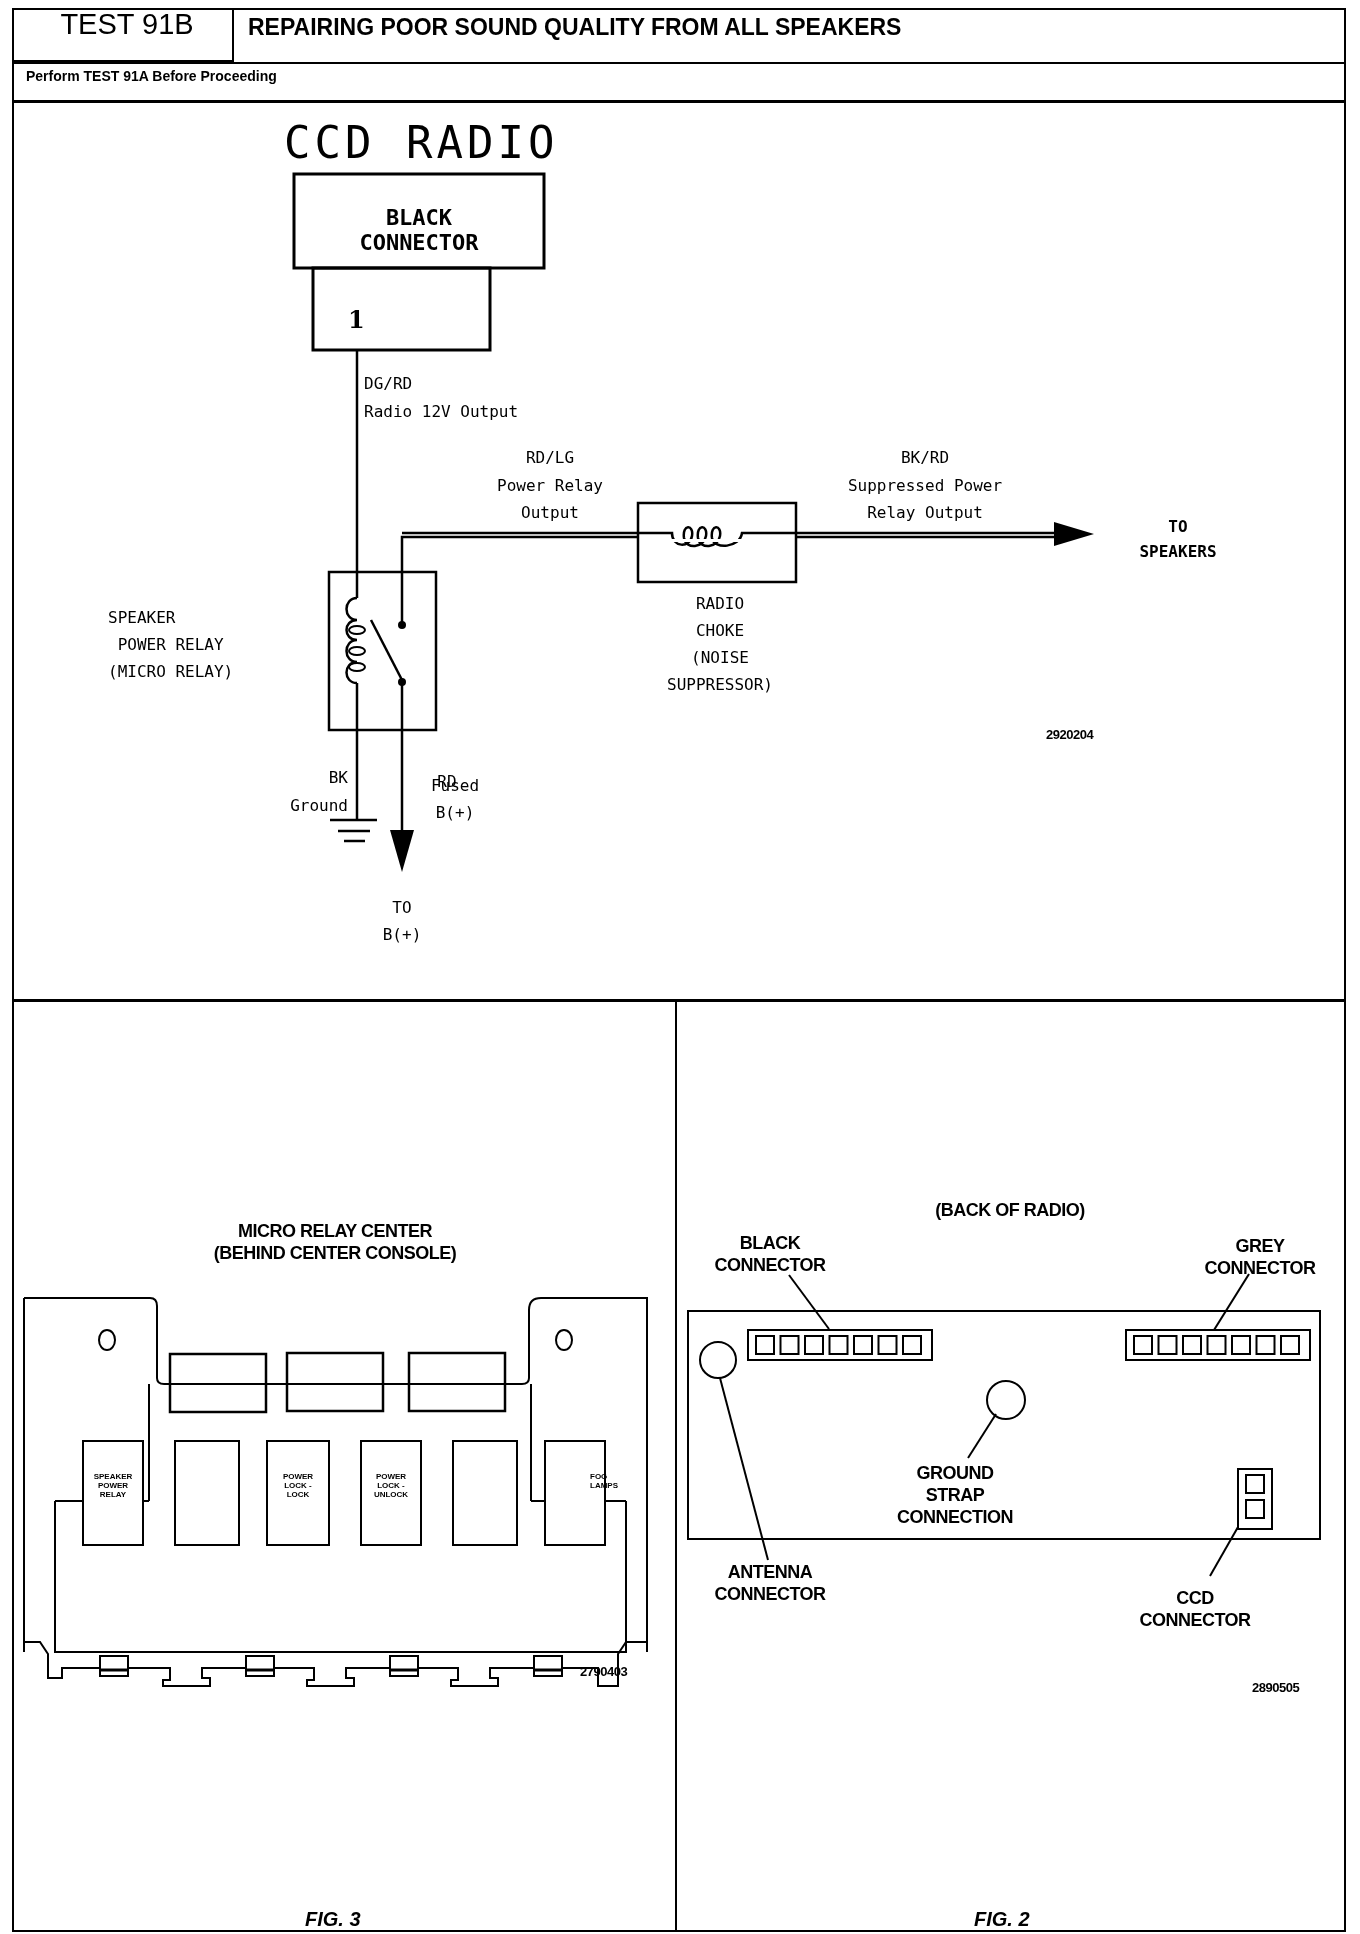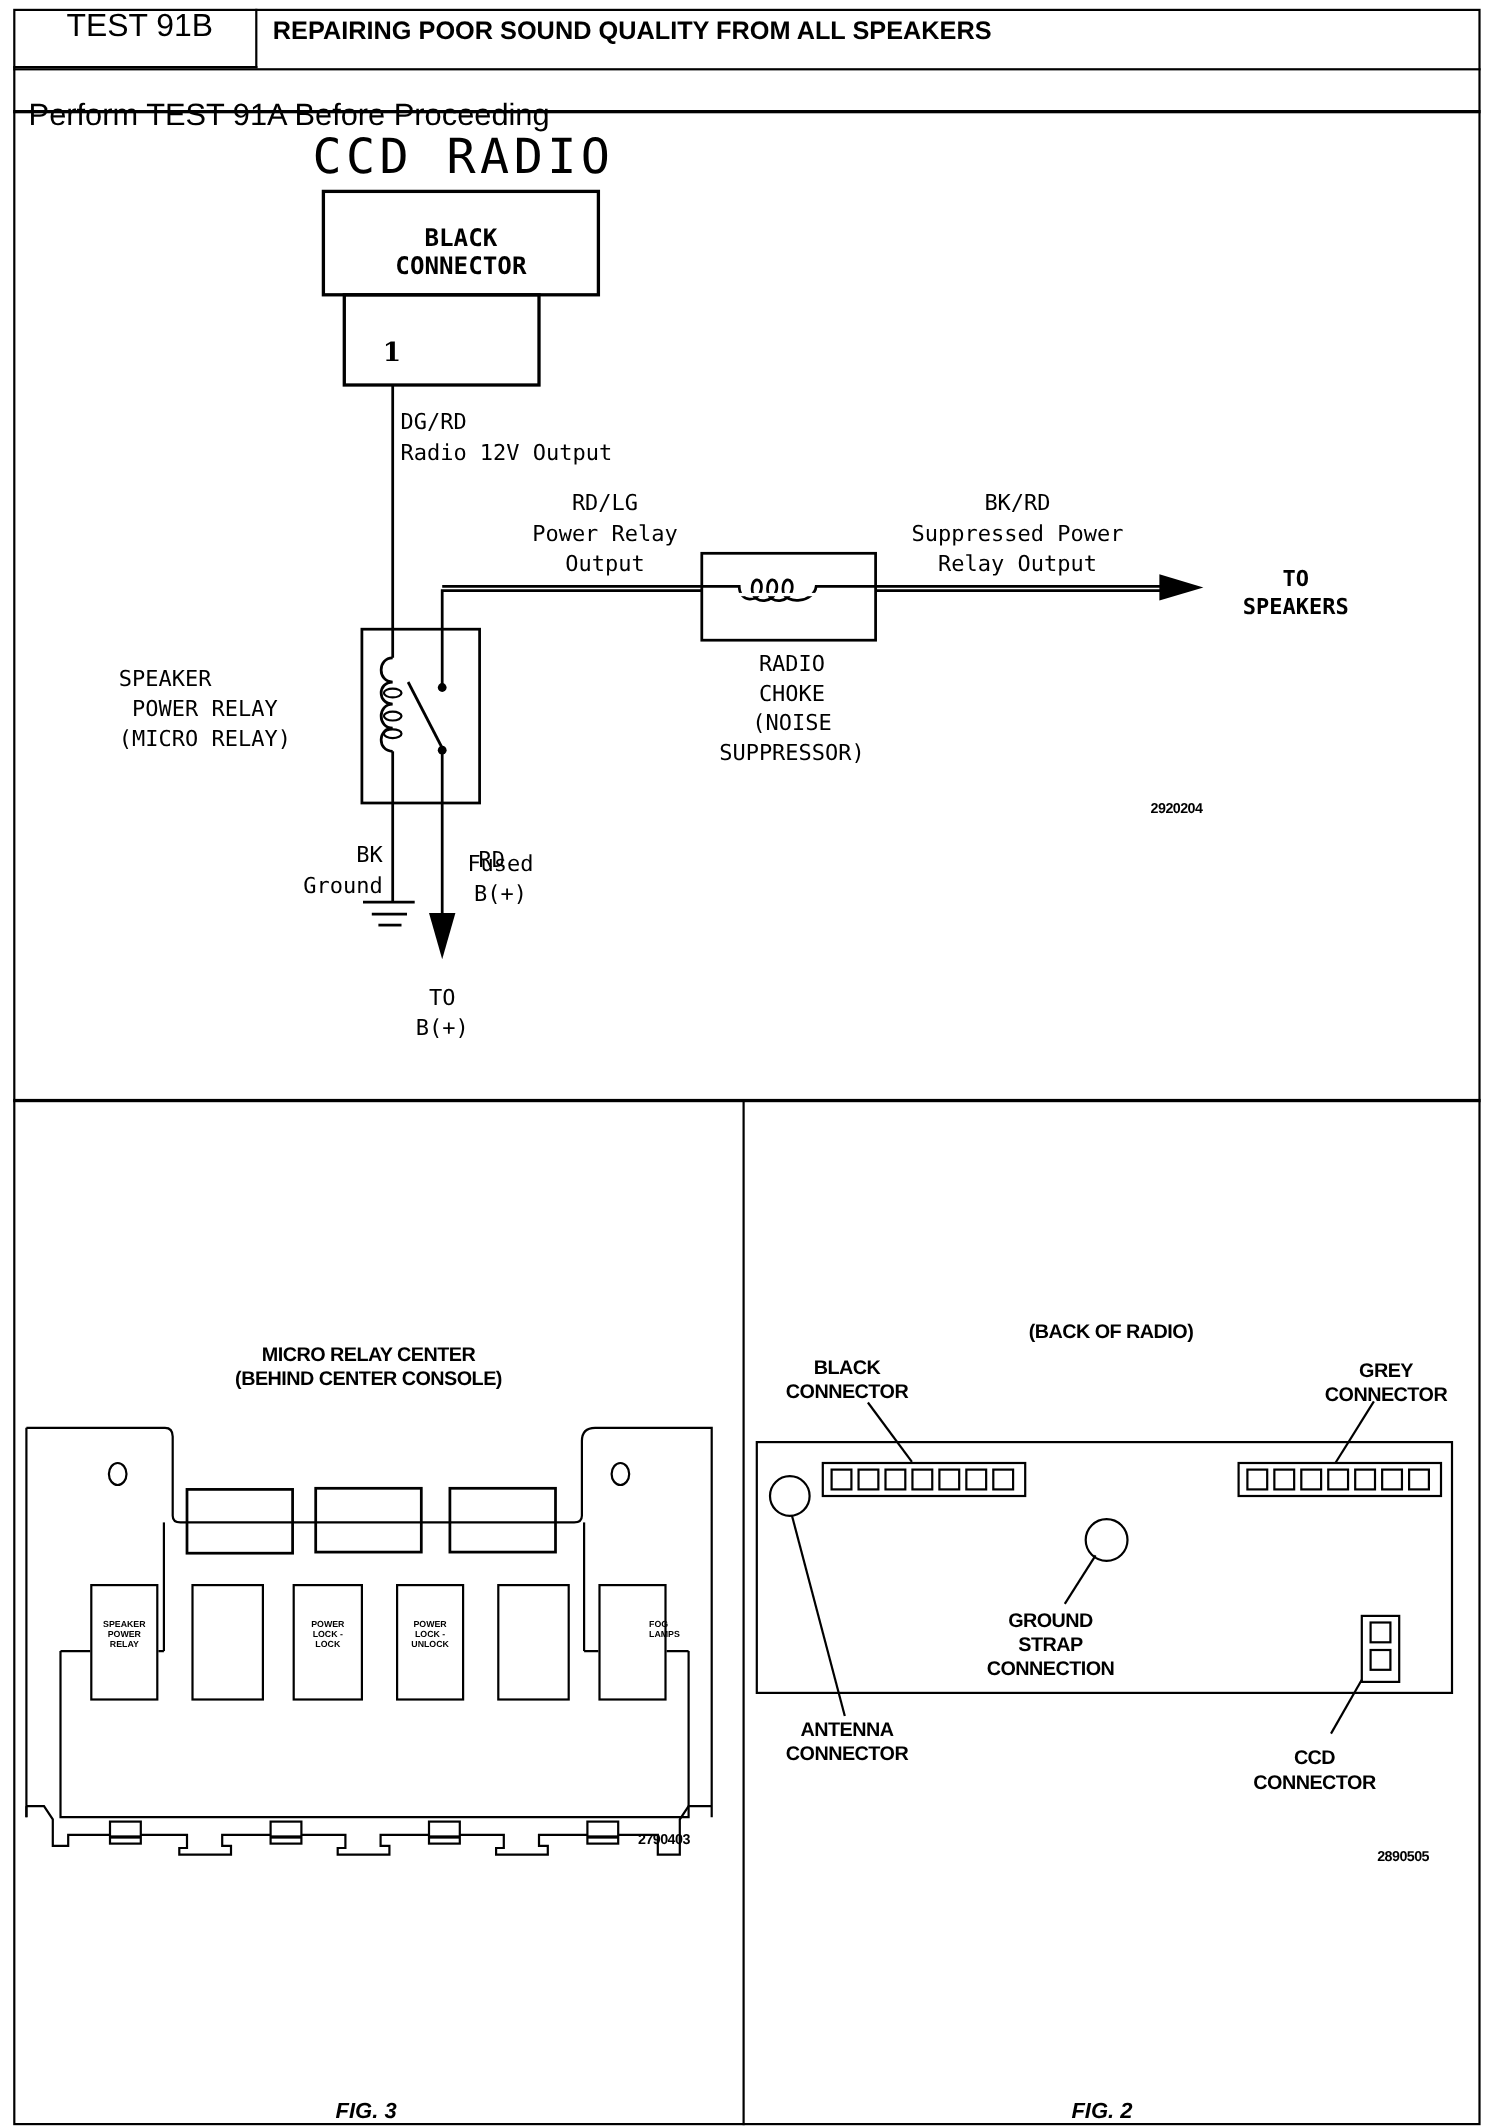--- a/index.html
+++ b/index.html
@@ -2,25 +2,25 @@
 <html><head>
 <meta charset="utf-8">
 <style>
   html, body { margin: 0; padding: 0; background: #ffffff; }
   body { width: 1360px; height: 1934px; position: relative; overflow: hidden; font-family: "Liberation Sans", sans-serif; color: #000; }
   .abs { position: absolute; }
   .frame { position: absolute; left: 12px; top: 8px; width: 1334px; height: 1924px; border: 2px solid #000; box-sizing: border-box; }
   .hdr-test { position: absolute; left: 12px; top: 8px; width: 222px; height: 54px; border-right: 2px solid #000; border-bottom: 2px solid #000; box-sizing: border-box; font-weight: normal; font-size: 29px; display: flex; align-items: flex-start; justify-content: center; padding-left: 10px; }
   .hdr-title { position: absolute; left: 248px; top: 14px; font-weight: bold; font-size: 23px; letter-spacing: 0px; }
   .hdr-line1 { position: absolute; left: 12px; top: 62px; width: 1334px; height: 2px; background: #000; }
-  .hdr-sub { position: absolute; left: 26px; top: 68px; font-weight: normal; font-size: 28px; margin-top: 21px; }
+  .hdr-sub { position: absolute; left: 26px; top: 68px; font-weight: bold; font-size: 14px; }
   .hdr-line2 { position: absolute; left: 12px; top: 100px; width: 1334px; height: 3px; background: #000; }
   .sep-h { position: absolute; left: 12px; top: 999px; width: 1334px; height: 3px; background: #000; }
   .sep-v { position: absolute; left: 675px; top: 1000px; width: 2px; height: 932px; background: #000; }
-  .schem-text { position: absolute; font-family: "DejaVu Sans Mono", monospace; font-size: 20px; text-align: center; white-space: pre; line-height: 27px; }
+  .schem-text { position: absolute; font-family: "DejaVu Sans Mono", monospace; font-size: 16px; text-align: center; white-space: pre; line-height: 27px; }
   .fig-text { position: absolute; font-family: "Liberation Sans", sans-serif; font-weight: bold; font-size: 18px; text-align: center; white-space: pre; line-height: 22px; letter-spacing: -0.5px; }
   .fig-num { position: absolute; font-weight: bold; font-style: italic; font-size: 20px; }
   .docnum { position: absolute; font-weight: bold; font-size: 13px; letter-spacing: -0.5px; }
   .tiny { font-family: "Liberation Sans", sans-serif; font-weight: bold; font-size: 8px; line-height: 9px; text-align: center; white-space: pre; }
   svg { position: absolute; left: 0; top: 0; }
 </style>
 </head>
 <body>
 
 <div class="frame"></div>

